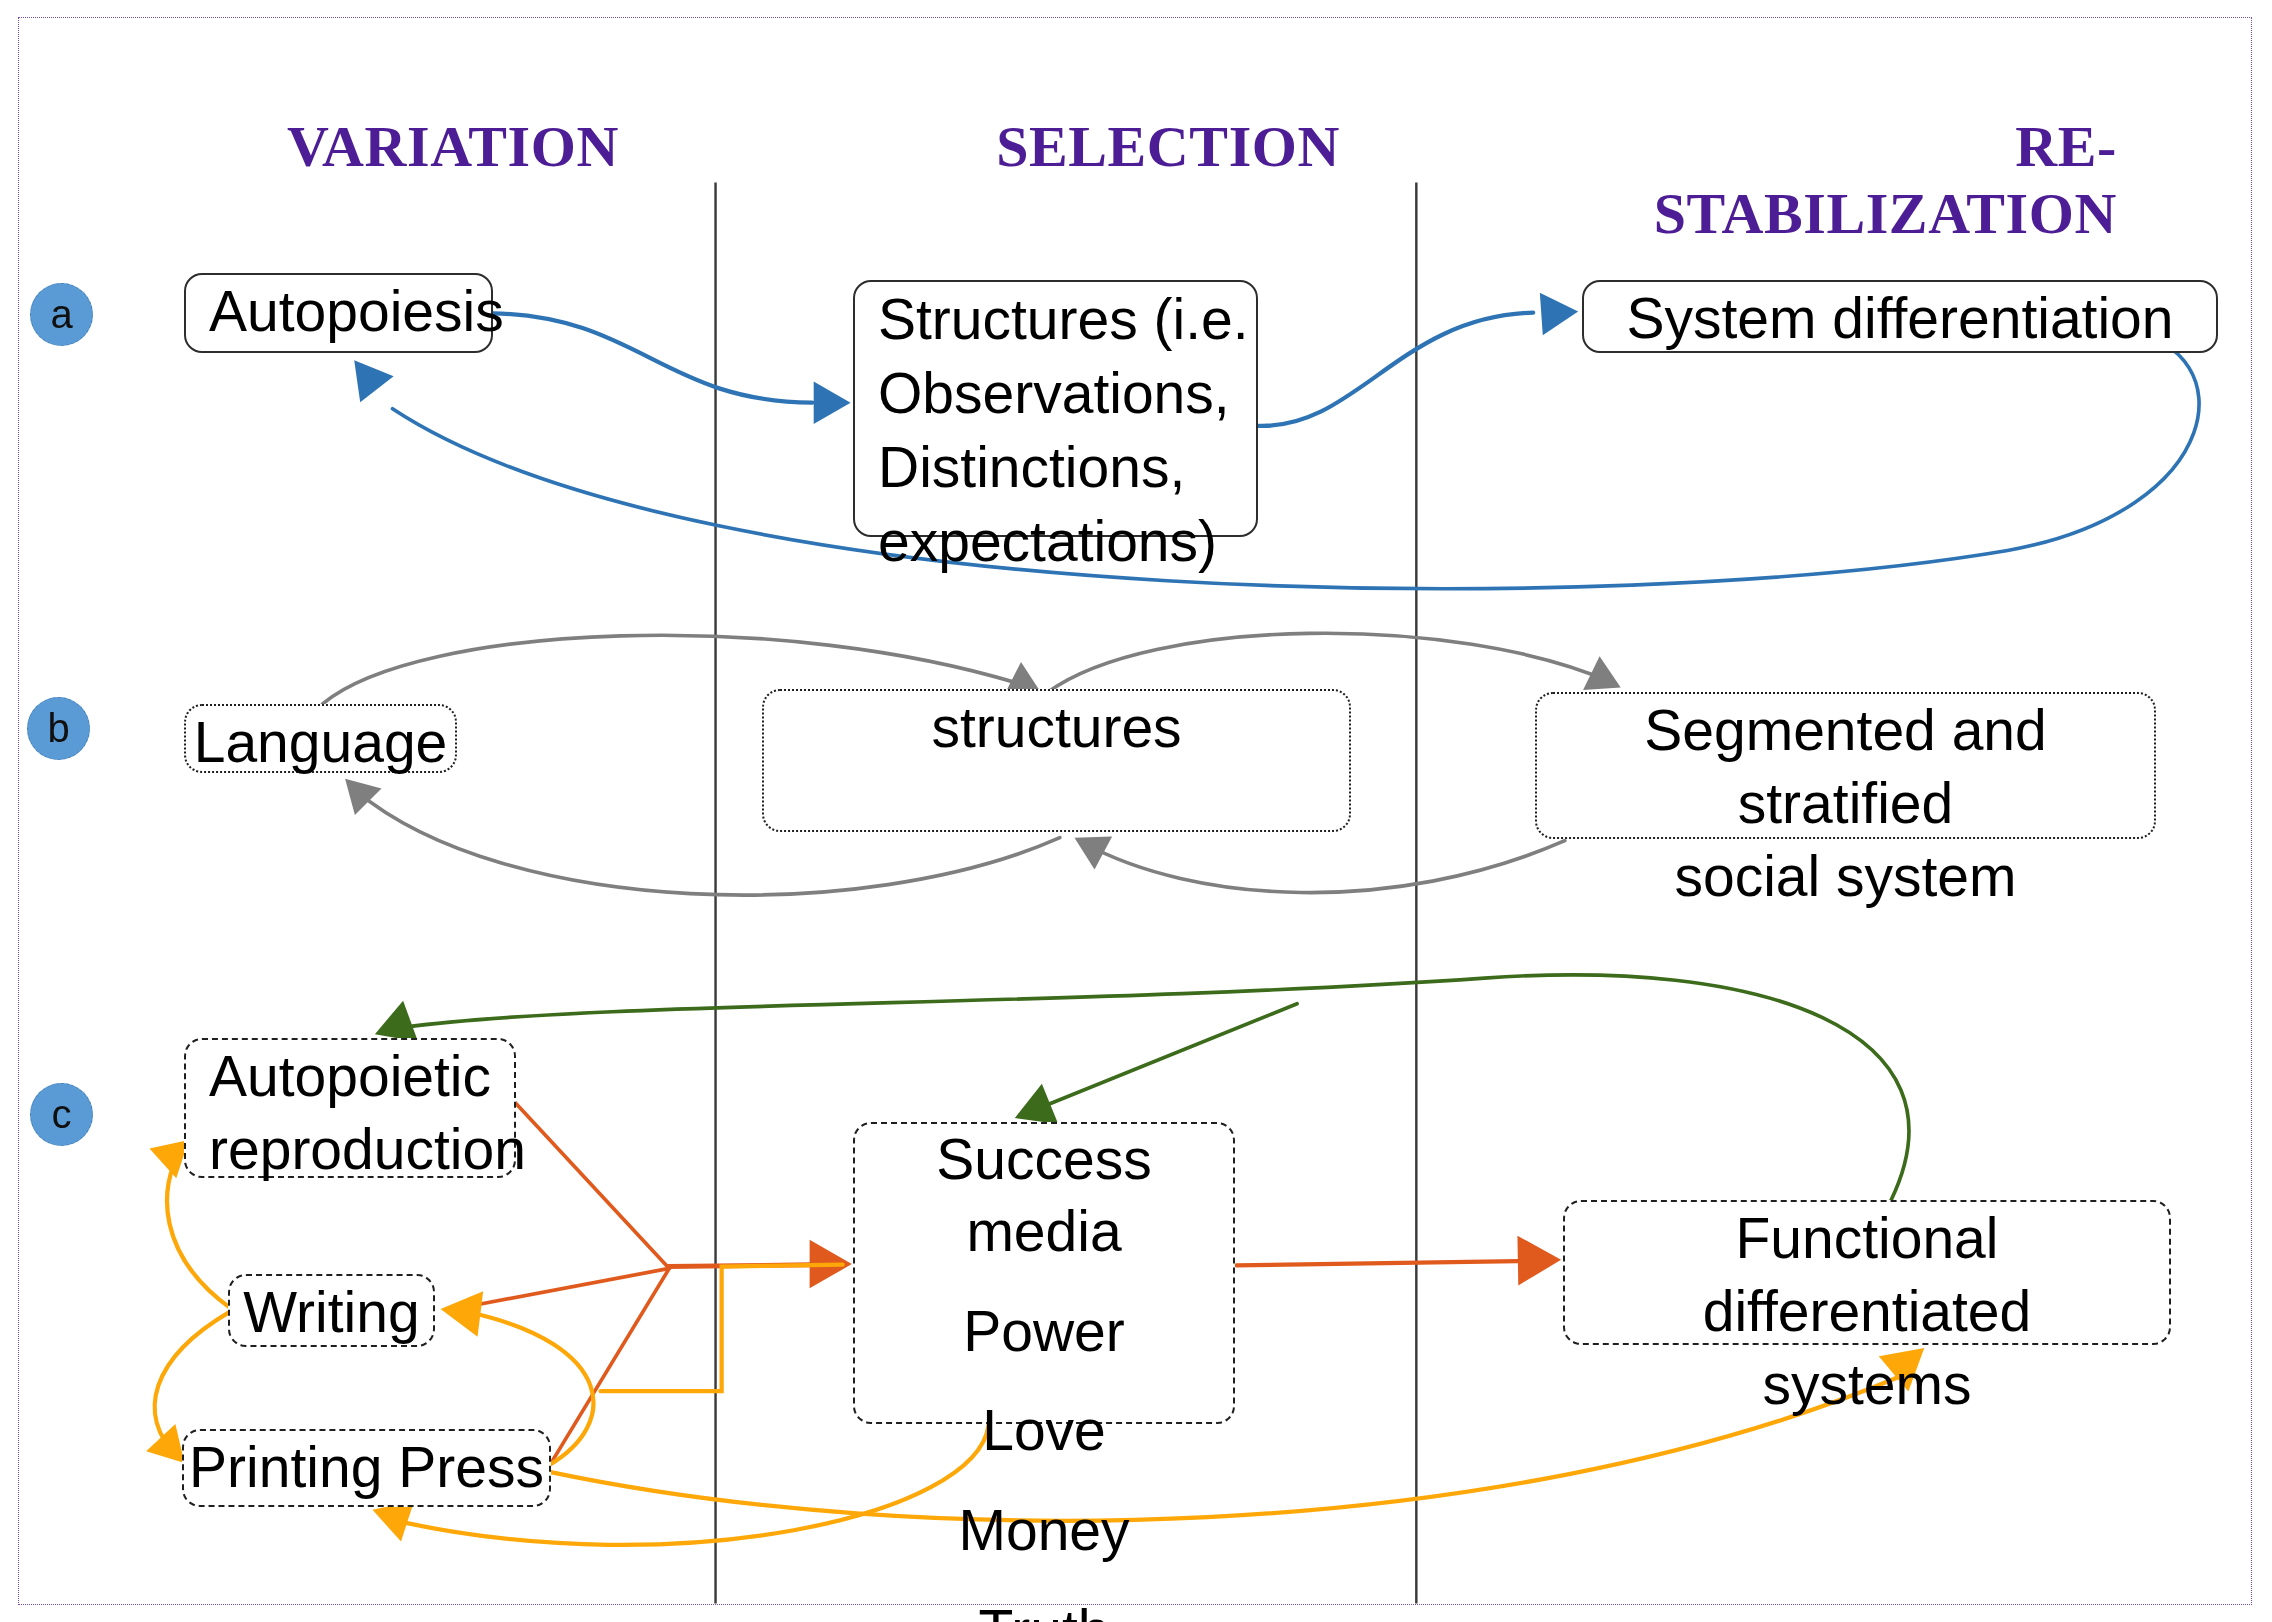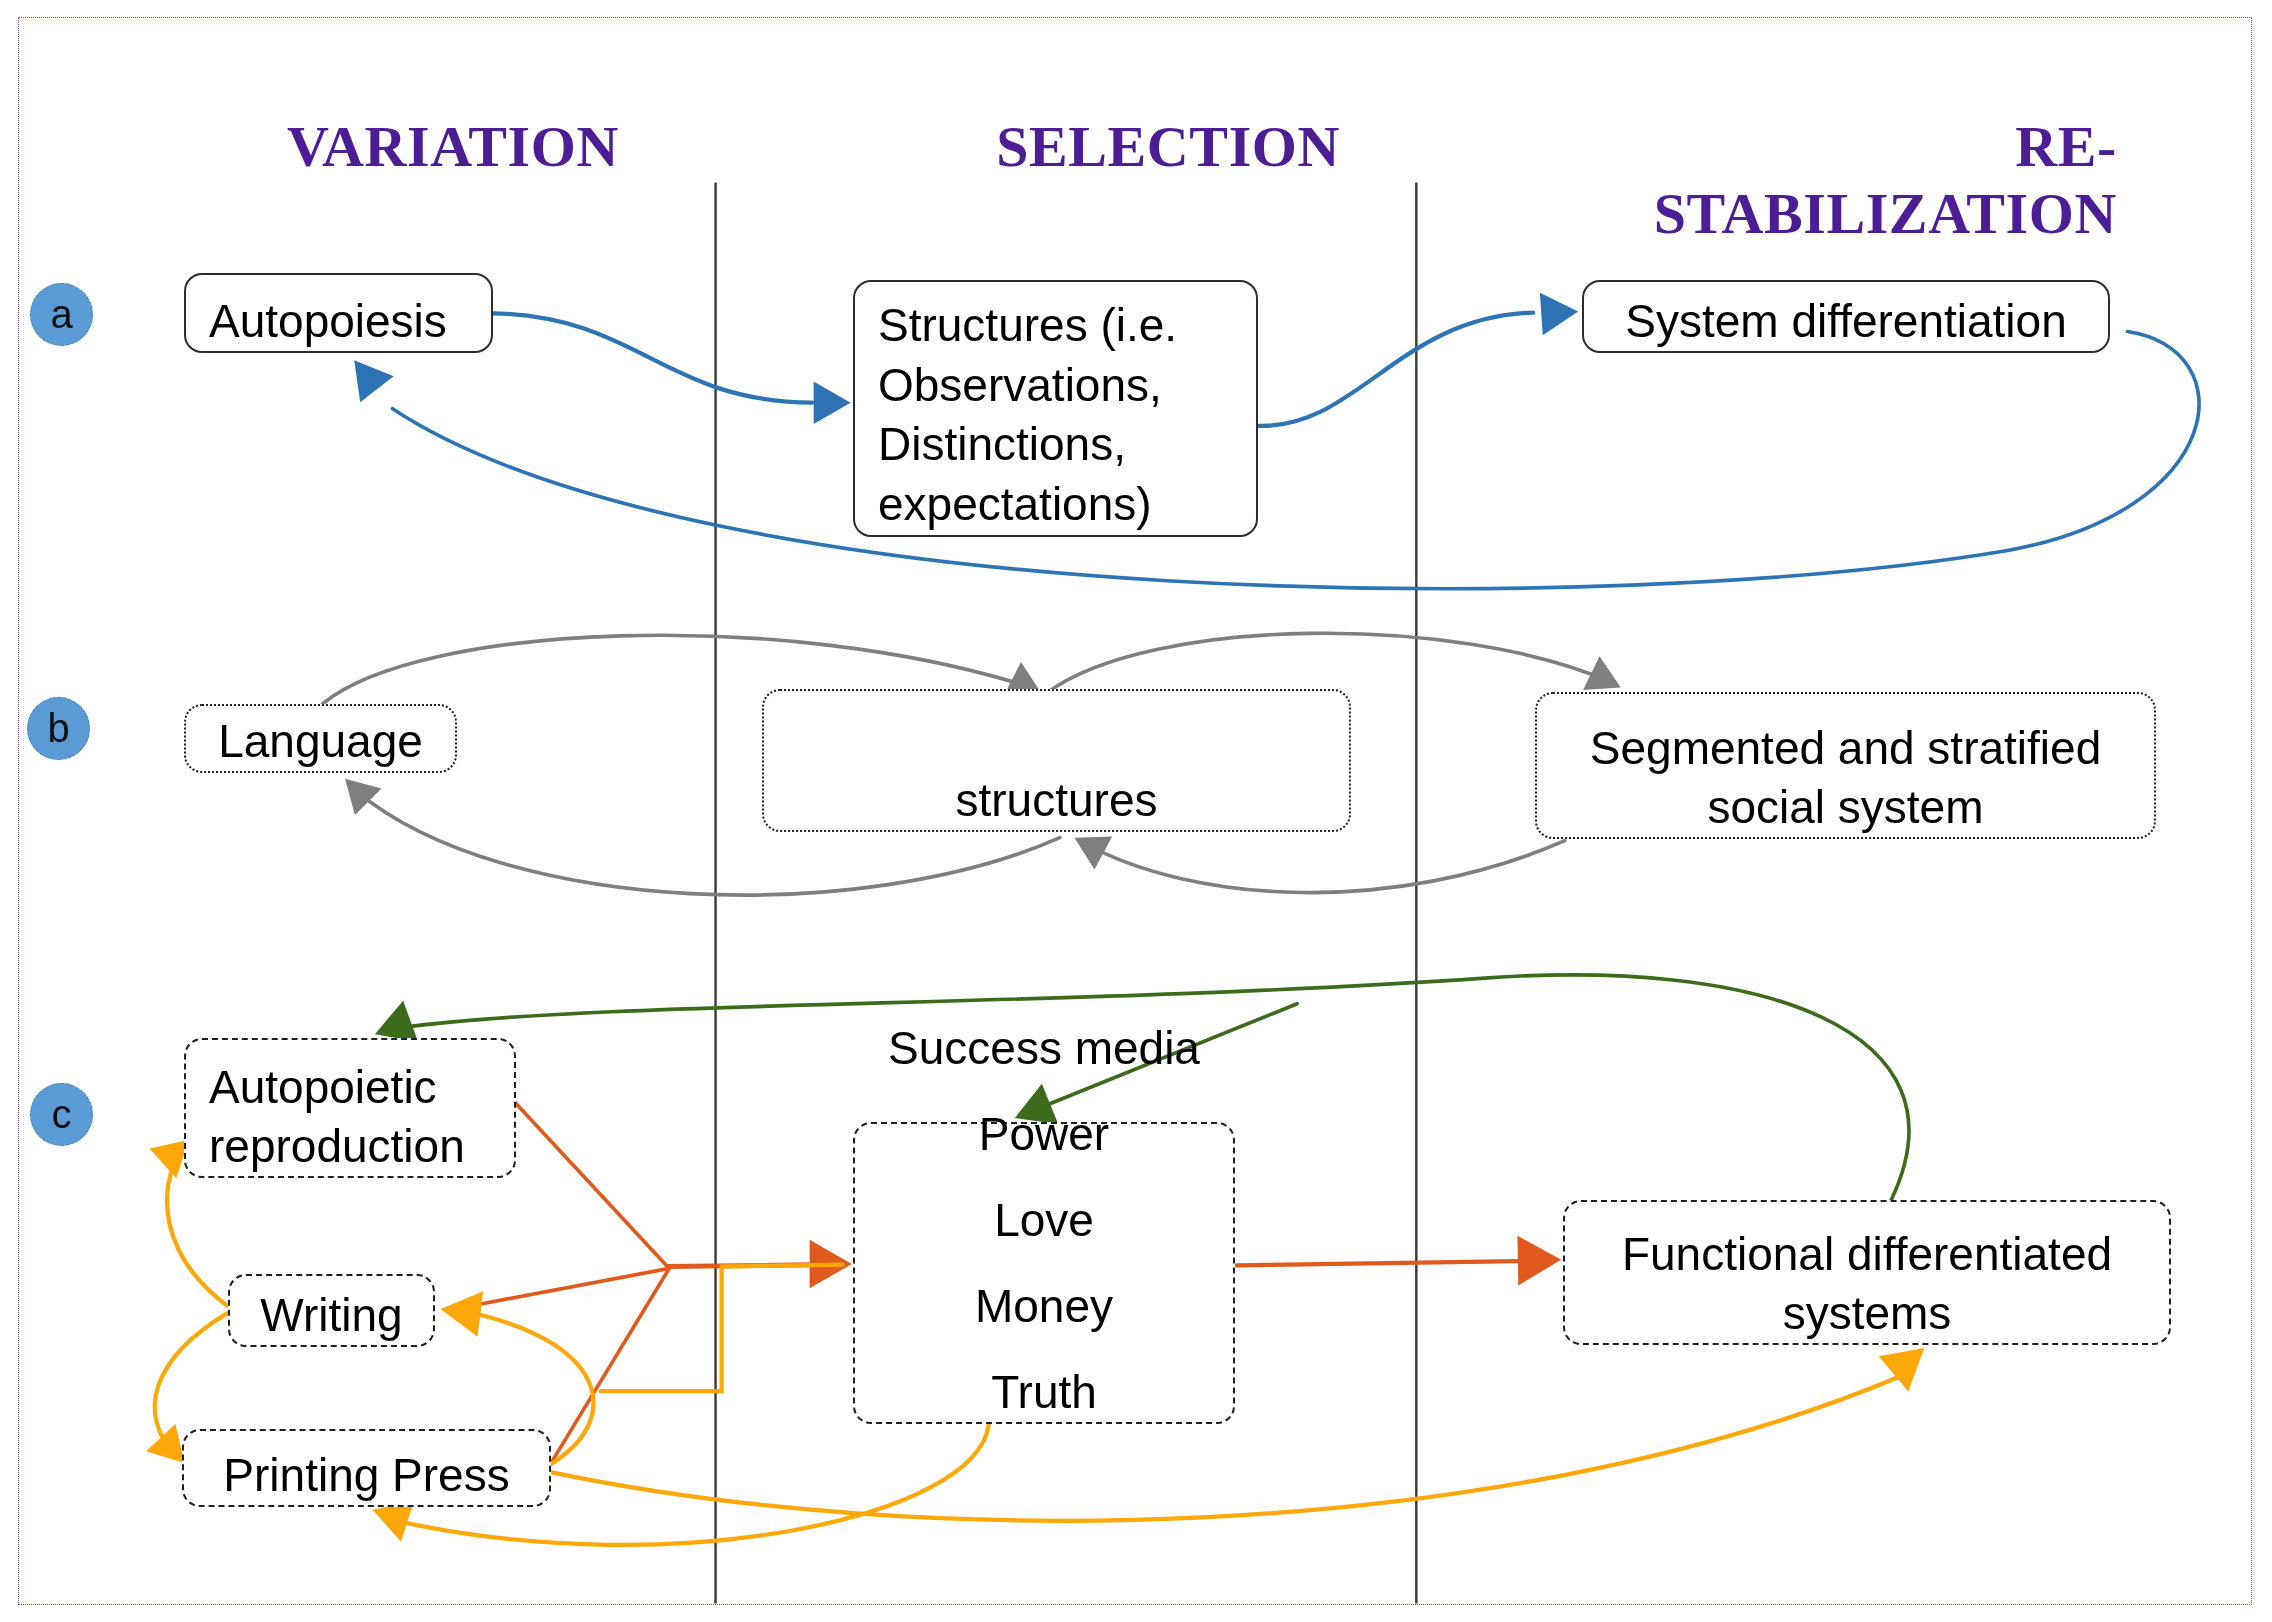--- a/index.html
+++ b/index.html
@@ -5,22 +5,22 @@
   html,body{margin:0;padding:0;background:#ffffff;}
   #stage{position:relative;width:2273px;height:1623px;background:#fff;overflow:hidden;
          font-family:"Liberation Sans","DejaVu Sans",sans-serif;color:#000;}
   #frame{position:absolute;left:18px;top:17px;width:2232px;height:1586px;
          border:1.8px dotted var(--purple,#7b4bad);}
   #arrows{position:absolute;left:0;top:0;z-index:1;}
   .colhead{position:absolute;top:113px;width:511px;text-align:right;z-index:2;
            font-family:"Liberation Serif","DejaVu Serif",serif;font-weight:bold;
            font-size:58px;letter-spacing:0.6px;color:#4c1d95;}
   .box{position:absolute;background:#fff;z-index:2;box-sizing:border-box;
-       display:flex;flex-direction:column;justify-content:flex-end;
-       font-size:46px;line-height:1.28;border-radius:18px;}
+       display:flex;flex-direction:column;justify-content:flex-start;
+       font-size:57px;line-height:1.28;border-radius:18px;}
   .box.center{align-items:center;text-align:center;}
   .box.left{align-items:flex-start;text-align:left;padding-left:23px;}
   .solid{border:2.4px solid #2d2d2d;}
   .dotted{border:2.4px dotted #1f1f1f;}
   .dashdot{border:2.4px dashed #1f1f1f;}
   .circ{position:absolute;width:61px;height:61px;border-radius:50%;z-index:2;
         background:var(--circle,#5b9bd5);border:1.8px dashed #3f7cb6;
         display:flex;align-items:center;justify-content:center;
         font-size:40px;color:#101010;}
 </style>
@@ -122,21 +122,21 @@
 
   <div class="box solid left" style="left:184px;top:273px;width:309px;height:80px;">
     <span>Autopoiesis</span>
   </div>
   <div class="box solid left" style="left:853px;top:280px;width:405px;height:257px;line-height:1.3;">
     <span>Structures (i.e.</span>
     <span>Observations,</span>
     <span>Distinctions,</span>
     <span>expectations)</span>
   </div>
-  <div class="box solid center" style="left:1582px;top:280px;width:528px;height:73px;">
+  <div class="box solid center" style="left:1582px;top:280px;width:636px;height:73px;">
     <span>System differentiation</span>
   </div>
 
   <div class="box dotted center" style="left:184px;top:704px;width:273px;height:69px;">
     <span>Language</span>
   </div>
   <div class="box dotted center" style="left:762px;top:689px;width:589px;height:143px;">
     <span>structures</span>
   </div>
   <div class="box dotted center" style="left:1535px;top:692px;width:621px;height:147px;">

